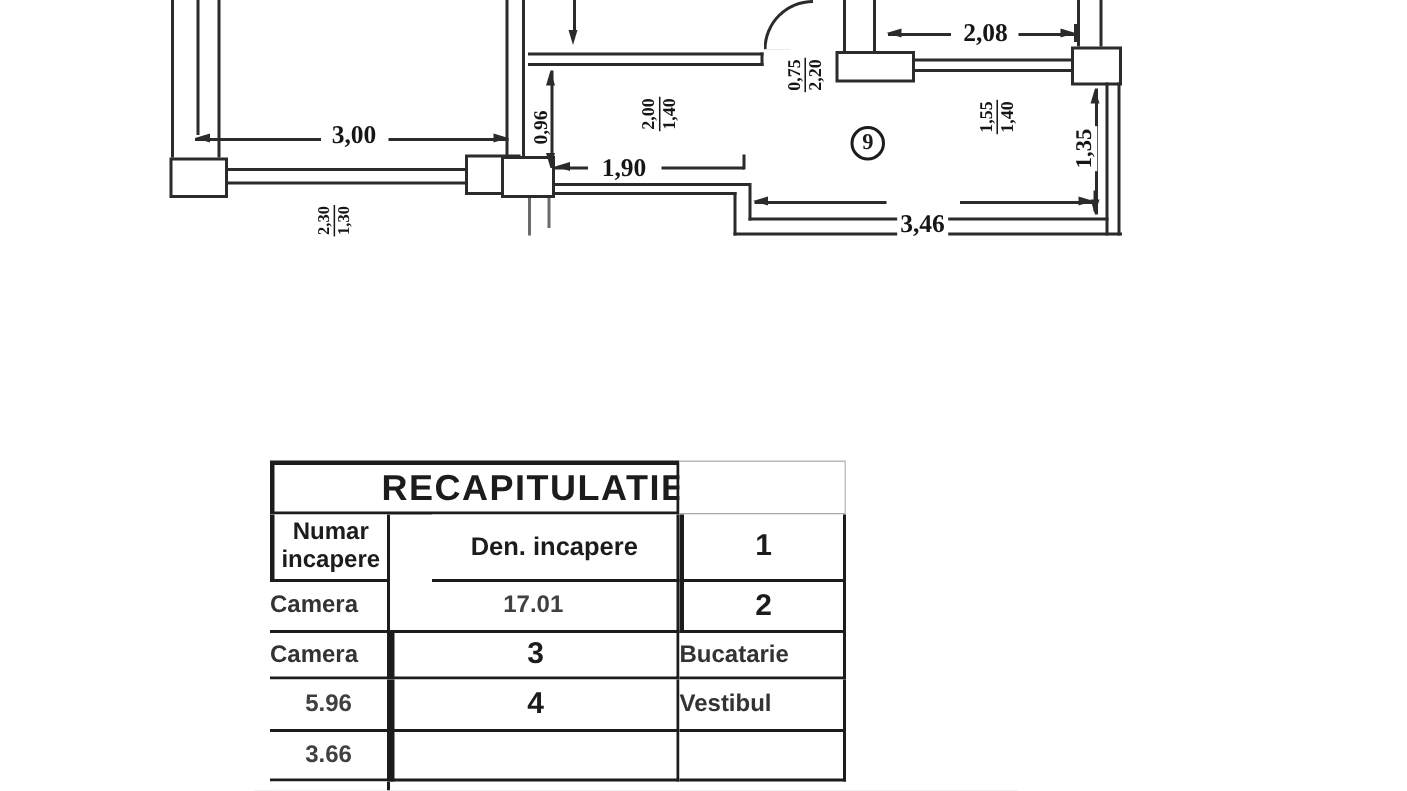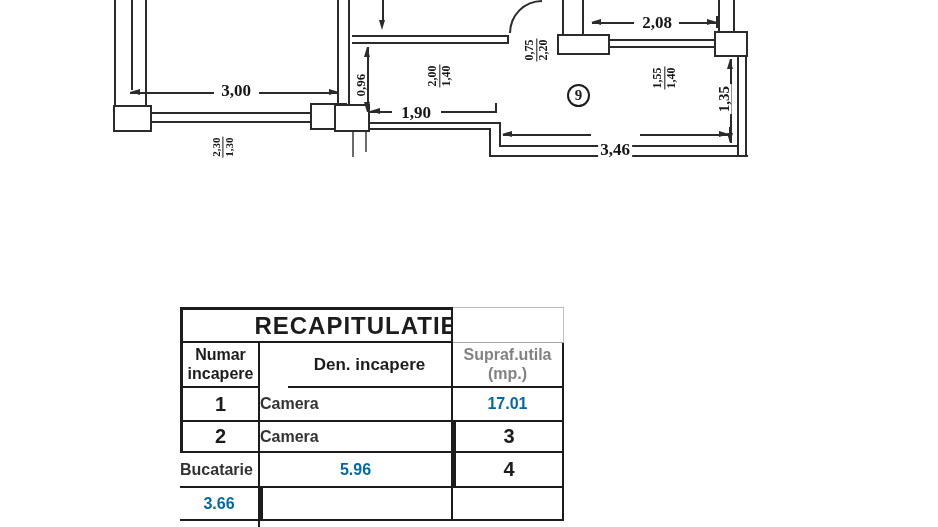--- a/index.html
+++ b/index.html
@@ -42,21 +42,21 @@
   #recap .lft{border-left:3px solid #1c1c1c;}
   .cell-title{grid-column:1 / 3;border-top:3px solid #1c1c1c;font-weight:bold;font-size:24px;
          letter-spacing:1px;padding-left:78px;}
   .cell-ghost{border-top:1px solid #b8b8b8 !important;border-right:1px solid #c4c4c4 !important;
          border-bottom:1px solid #a8a8a8 !important;}
   .hdr{font-weight:bold;font-size:16px;flex-direction:column;line-height:1.15;text-align:center;}
   .hdr2{font-weight:bold;font-size:17px;margin-left:28px;}
   .hdr3{color:#828282;}
   .cnr{font-weight:bold;font-size:20px;}
   .cnm{justify-content:flex-start !important;font-weight:bold;font-size:16px;color:#333;}
-  .car{font-weight:bold;font-size:16px;color:#0369a1;}
+  .car{font-weight:bold;font-size:16px;color:#404040;}
 </style>
 </head>
 <body>
 
 <div id="canvas">
 
   <div>
 
     <div class="v" style="left:114px;top:0;height:108px;"></div>
     <div class="v" style="left:131px;top:0;height:90px;"></div>
@@ -162,37 +162,34 @@
 
   <div id="recap">
     <div class="cell-title lft">RECAPITULATIE</div>
     <div class="cell-ghost"></div>
 
     <div class="hdr lft">
       <span>Numar</span>
       <span>incapere</span>
     </div>
     <div class="hdr2">Den. incapere</div>
-    <div class="hdr hdr3">
-      <span>Supraf.utila</span>
-      <span>(mp.)</span>
-    </div>
 
     <div class="cnr lft">1</div>
     <div class="cnm">Camera</div>
     <div class="car">17.01</div>
 
     <div class="cnr lft">2</div>
     <div class="cnm">Camera</div>
 
     <div class="cnr lft">3</div>
     <div class="cnm">Bucatarie</div>
     <div class="car">5.96</div>
 
     <div class="cnr lft">4</div>
+    <div class="cnm">Vestibul</div>
     <div class="car">3.66</div>
 
     <div class="lft"></div>
     <div></div>
     <div></div>
   </div>
 
 </div>
 
 </body></html>

